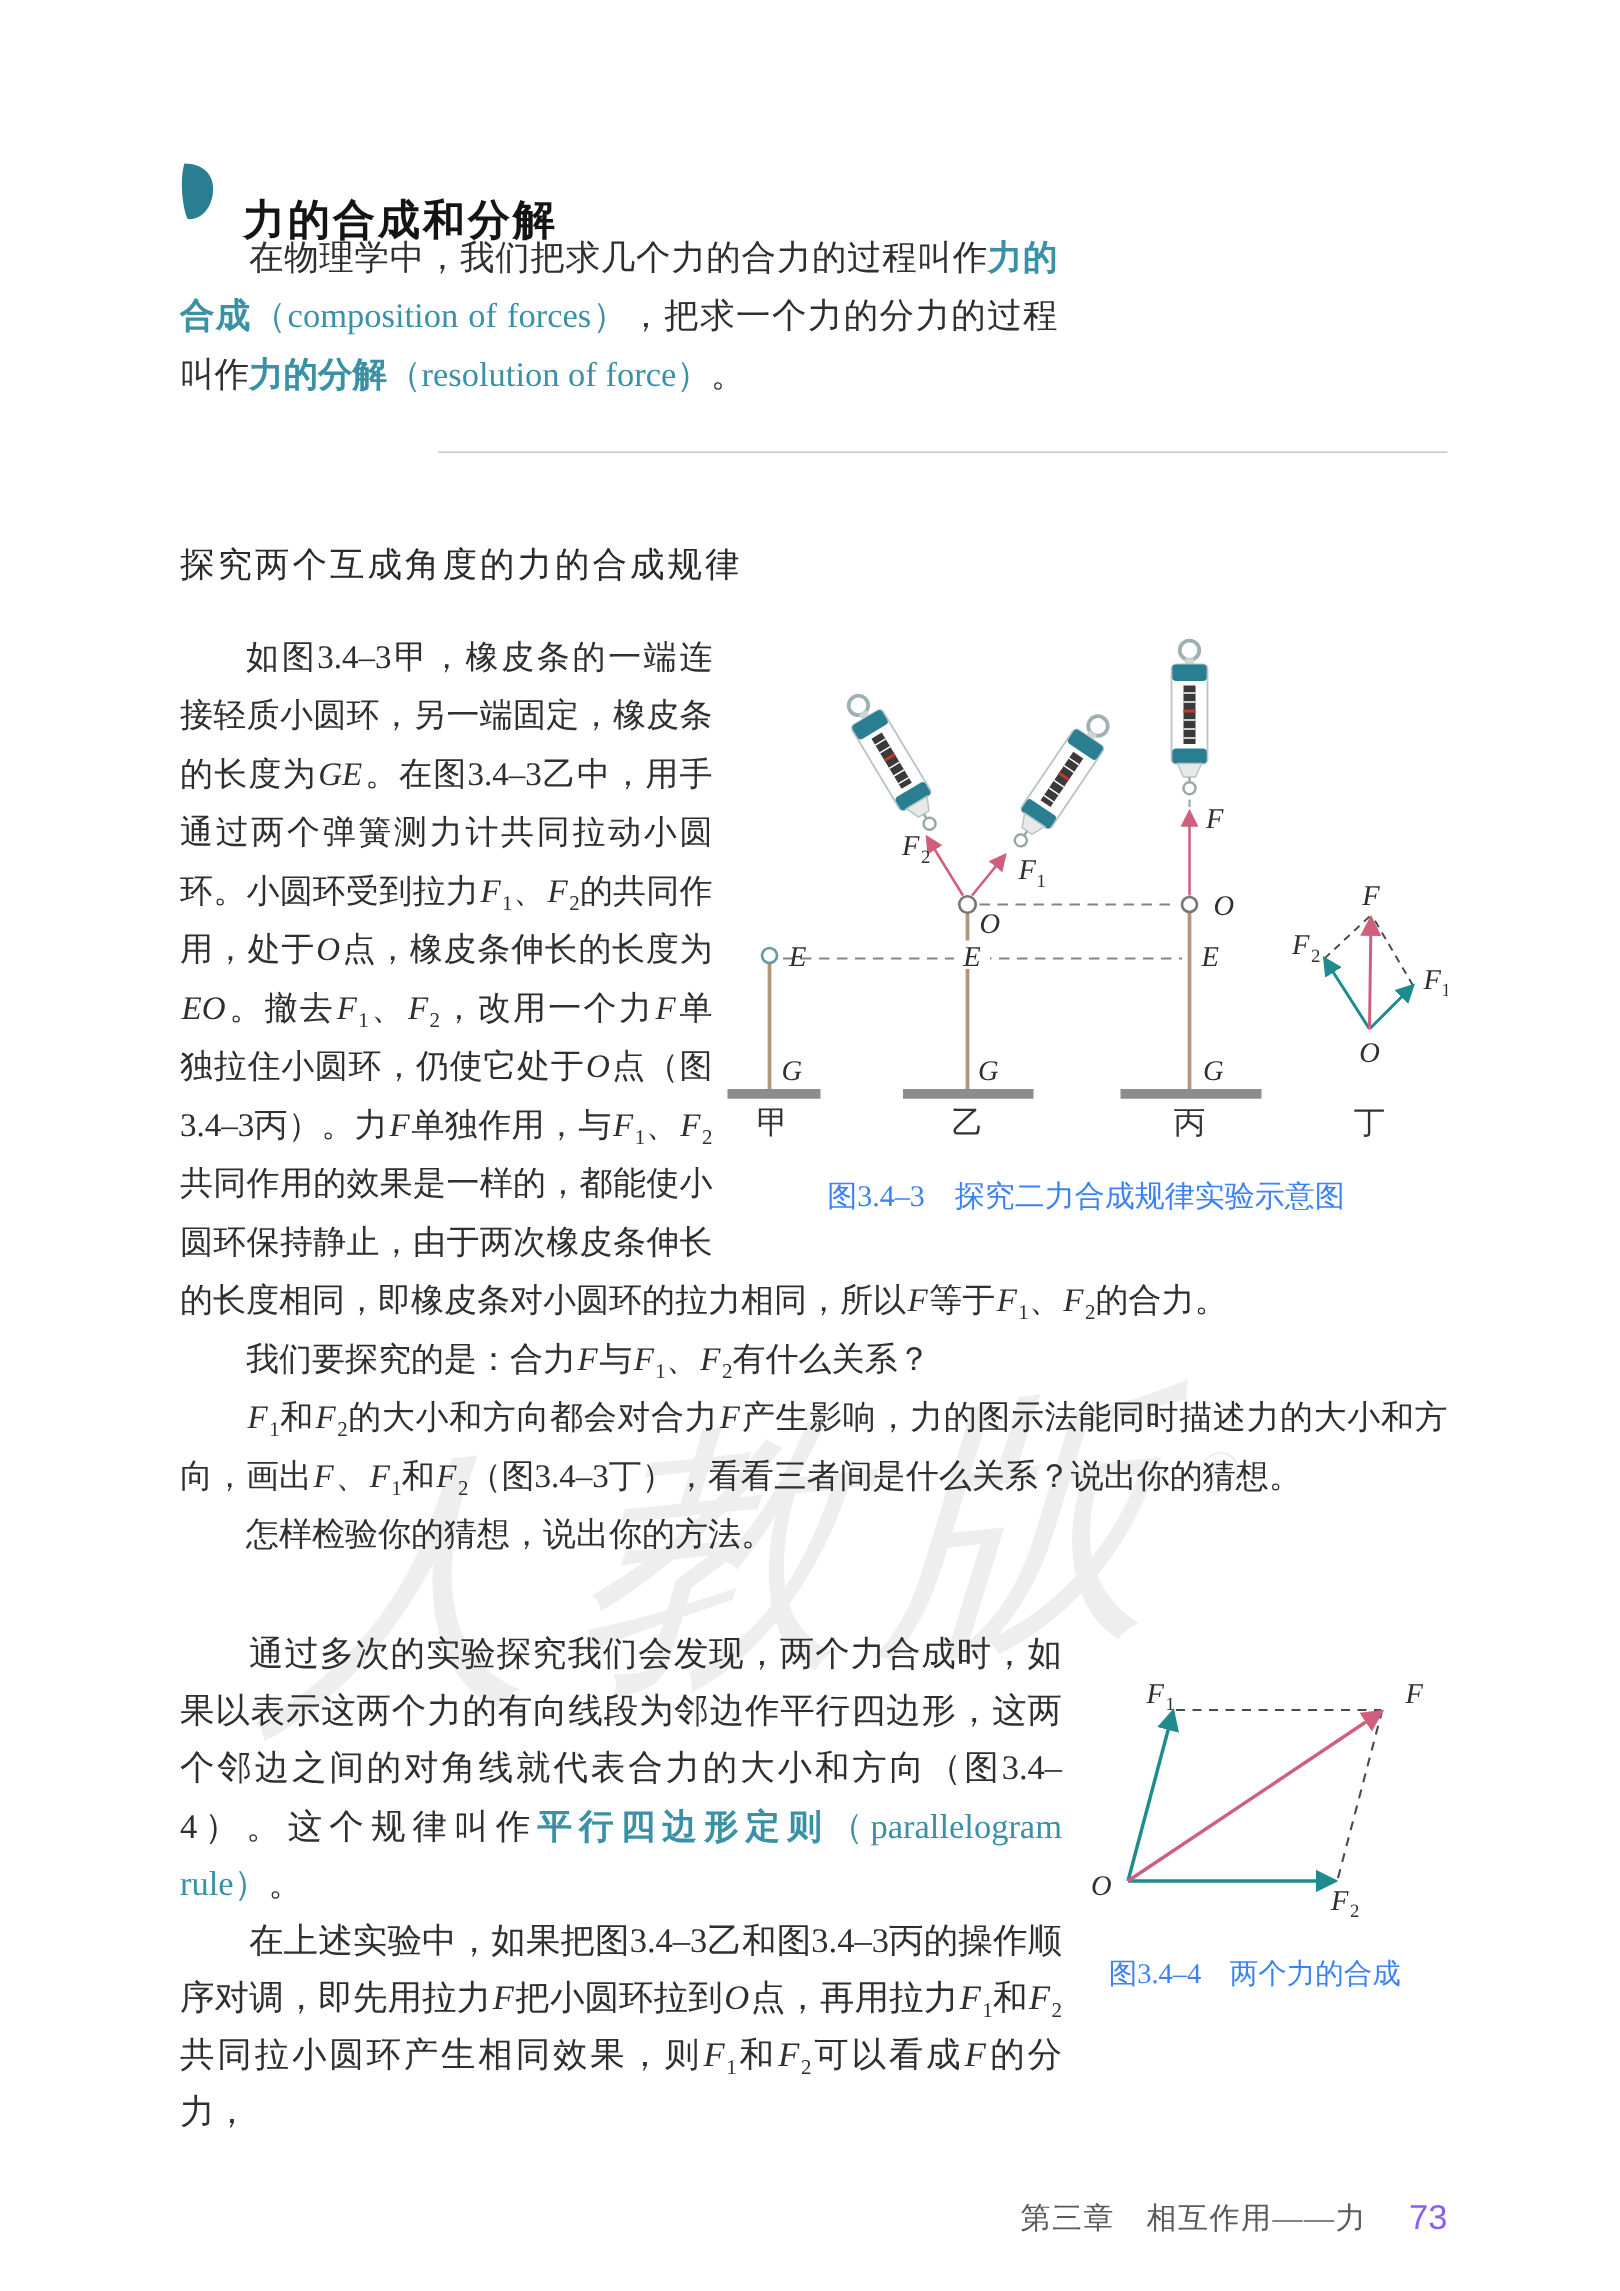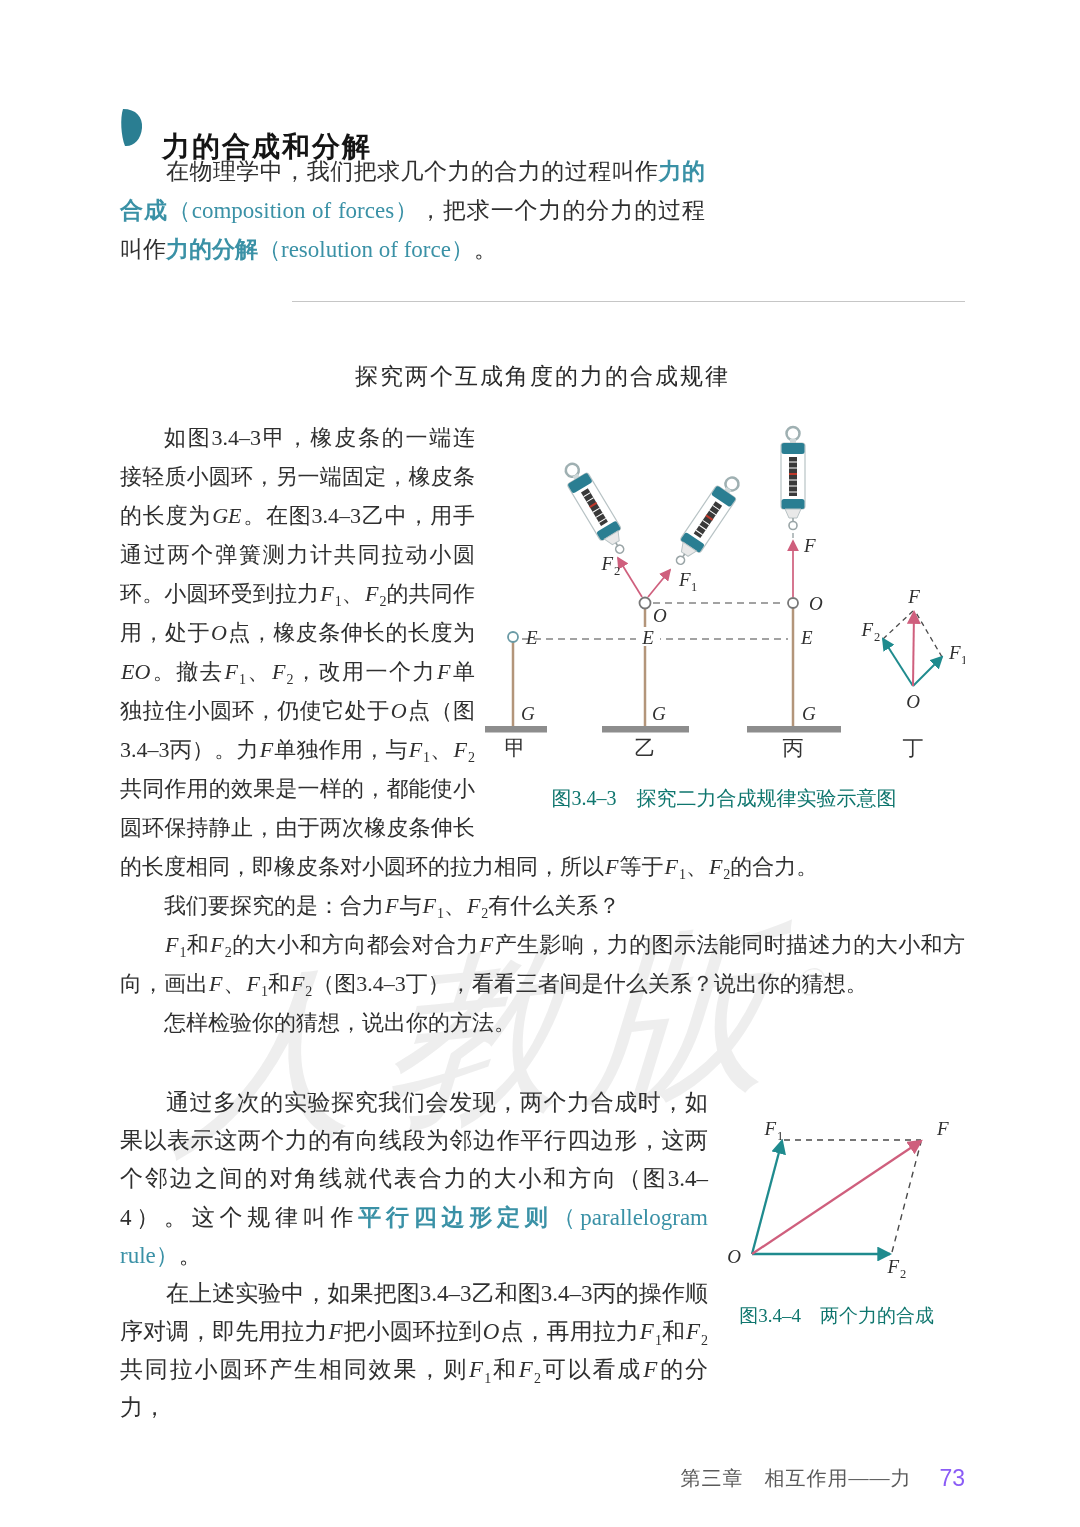--- a/index.html
+++ b/index.html
@@ -33,28 +33,28 @@
 
   
   .exp-header{position:relative;margin-top:32px;height:58px;}
   .exp-rule{position:absolute;left:172px;right:0px;top:0px;border-top:1.5px solid #c6c6c6;}
   .exp-badge{position:absolute;left:-4px;top:-1px;display:flex;align-items:center;}
   .exp-pill{background:var(--badge);color:#fff;font-family:"Liberation Sans","DejaVu Sans",sans-serif;
         font-weight:700;font-size:24px;height:37px;line-height:37px;padding:0 30px 0 26px;
         border-radius:19px;margin-left:-16px;}
   .exp-icon{position:relative;z-index:2;}
 
-  .exp-subtitle{margin-top:2px;text-align:center;font-family:"Liberation Sans","DejaVu Sans",sans-serif;
+  .exp-subtitle{margin-top:2px;font-family:"Liberation Sans","DejaVu Sans",sans-serif;
         font-weight:500;font-size:23px;color:#2a2a2a;letter-spacing:2px;}
 
   
   .exp-body{margin-top:26px;font-size:22px;line-height:39px;text-align:justify;}
   .exp-body:after{content:"";display:block;clear:both;}
   .fig343{float:right;width:482px;margin:2px 0 0 8px;}
-  .figcap{font-size:20px;color:#0f766e;text-align:center;line-height:24px;margin-top:2px;}
+  .figcap{font-size:20px;color:#3b82f6;text-align:center;line-height:24px;margin-top:2px;}
 
   p.rich{margin:0;text-indent:2em;}
   .seg-a{color:var(--accent);}
   .seg-ab{color:var(--accent);font-weight:700;
         font-family:"Liberation Sans","DejaVu Sans",sans-serif;}
   .seg-v{font-style:italic;padding:0 1px;}
   p.rich sub{font-size:14px;line-height:0;}
 
   
   .main2{margin-top:42px;display:flex;}

